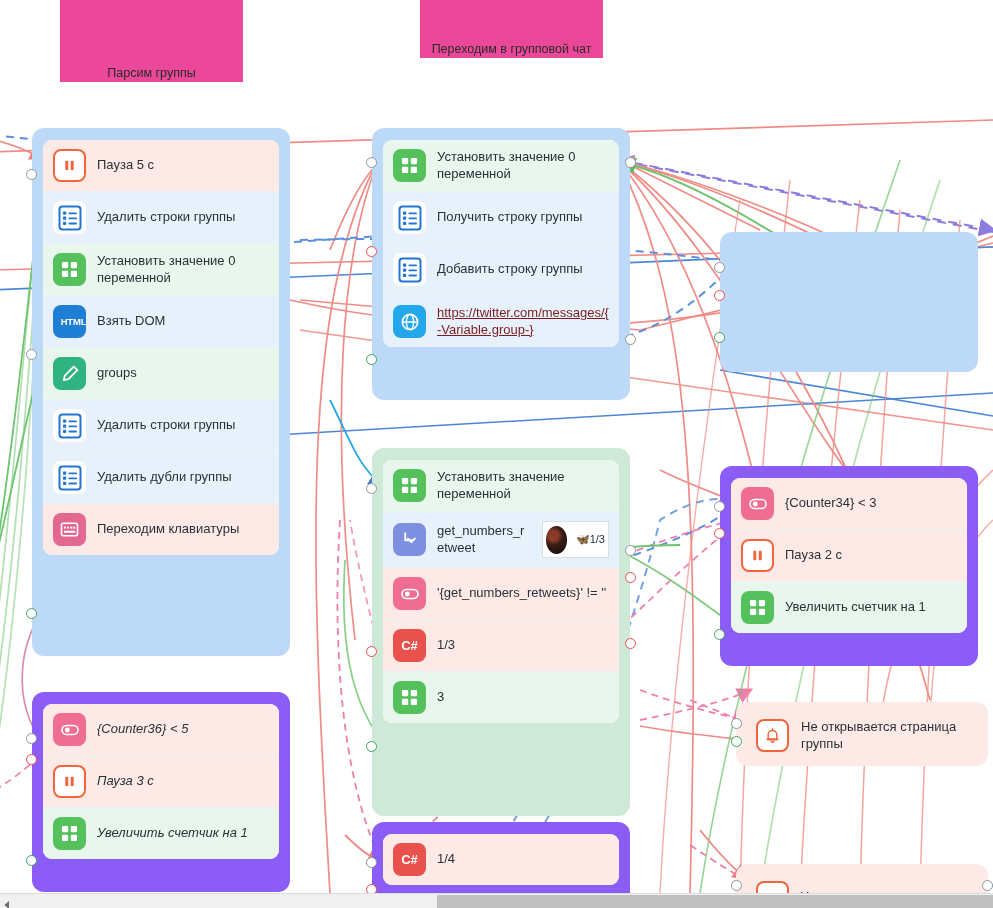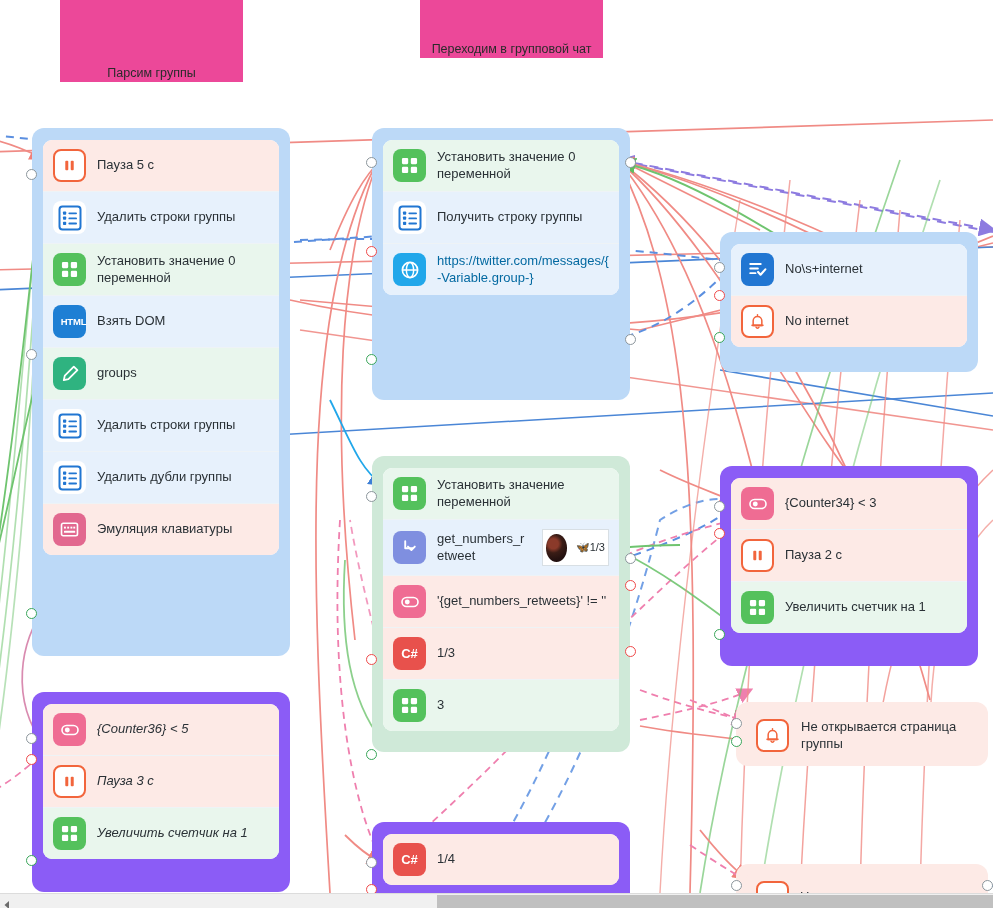--- a/index.html
+++ b/index.html
@@ -35,21 +35,21 @@
   .row{
     display:flex;align-items:center;gap:11px;
     padding:9px 10px;min-height:44px;box-sizing:border-box;
     border-bottom:1px solid #eef3f6;position:relative;
   }
   .row:last-child{border-bottom:none;}
   .row.bg-red{background:#fdeae6;}
   .row.bg-blue{background:#e7f1fc;}
   .row.bg-green{background:#e9f6ed;}
   .row .label{font-size:13px;line-height:1.24;color:#2a3136;word-break:break-word;}
-  .row .label.link{color:#0369a1;}
+  .row .label.link{color:#7f1d1d;text-decoration:underline;}
 
   
   .ic{width:33px;height:33px;min-width:33px;border-radius:8px;
       display:flex;align-items:center;justify-content:center;box-sizing:border-box;}
   .ic svg{display:block;}
   .ic.pause{background:#ffffff;border:2px solid #f2653c;}
   .ic.list{background:#ffffff;border:0;}
   .ic.var{background:#54c15c;}
   .ic.html{background:#1e7fd4;color:#fff;font-size:9.5px;font-weight:bold;letter-spacing:-.2px;padding-left:8px;}
   .ic.pencil{background:#2fb380;}
@@ -301,21 +301,21 @@
         <span class="ic keyb">
           <svg width="19" height="19" viewBox="0 0 20 20">
               <rect x="1.6" y="3.4" width="16.8" height="13.2" rx="1.8" fill="none" stroke="#fff" stroke-width="1.7"></rect>
               <rect x="4.2" y="7" width="2" height="2" fill="#fff"></rect>
               <rect x="7.6" y="7" width="2" height="2" fill="#fff"></rect>
               <rect x="11" y="7" width="2" height="2" fill="#fff"></rect>
               <rect x="14" y="7" width="2" height="2" fill="#fff"></rect>
               <rect x="4.2" y="11.4" width="11.8" height="2" rx=".6" fill="#fff"></rect>
             </svg>
         </span>
-        <span class="label">Эмуляция клавиатуры</span>
+        <span class="label">Переходим клавиатуры</span>
       </div>
     </div>
     <span class="port grey" style="left:-6px;top:41px;"></span>
     <span class="port grey" style="left:-6px;top:221px;"></span>
     <span class="port green" style="left:-6px;top:480px;"></span>
   </div>
 
   <div class="group red" style="left:32px;top:692px;width:258px;height:200px;font-style:italic;">
     <div class="card">
       <div class="row bg-red">
@@ -374,38 +374,52 @@
               <rect x="7" y="12.6" width="3.2" height="3.2" rx=".7" fill="#2176d2"></rect>
               <rect x="7" y="17.7" width="3.2" height="3.2" rx=".7" fill="#2176d2"></rect>
               <rect x="12.4" y="8.4" width="8.6" height="1.8" rx=".9" fill="#2176d2"></rect>
               <rect x="12.4" y="13.5" width="8.6" height="1.8" rx=".9" fill="#2176d2"></rect>
               <rect x="12.4" y="18.6" width="8.6" height="1.8" rx=".9" fill="#2176d2"></rect>
             </svg>
         </span>
         <span class="label">Получить строку группы</span>
       </div>
       <div class="row bg-blue">
+        <span class="ic list">
+          <svg width="28" height="28" viewBox="0 0 28 28">
+              <rect x="3.5" y="2.5" width="21" height="23" rx="3" fill="#fff" stroke="#2176d2" stroke-width="2"></rect>
+              <rect x="7" y="7.5" width="3.2" height="3.2" rx=".7" fill="#2176d2"></rect>
+              <rect x="7" y="12.6" width="3.2" height="3.2" rx=".7" fill="#2176d2"></rect>
+              <rect x="7" y="17.7" width="3.2" height="3.2" rx=".7" fill="#2176d2"></rect>
+              <rect x="12.4" y="8.4" width="8.6" height="1.8" rx=".9" fill="#2176d2"></rect>
+              <rect x="12.4" y="13.5" width="8.6" height="1.8" rx=".9" fill="#2176d2"></rect>
+              <rect x="12.4" y="18.6" width="8.6" height="1.8" rx=".9" fill="#2176d2"></rect>
+            </svg>
+        </span>
+        <span class="label">Добавить строку группы</span>
+      </div>
+      <div class="row bg-blue">
         <span class="ic globe">
           <svg width="20" height="20" viewBox="0 0 22 22">
               <circle cx="11" cy="11" r="8.4" fill="none" stroke="#fff" stroke-width="1.8"></circle>
               <ellipse cx="11" cy="11" rx="4" ry="8.4" fill="none" stroke="#fff" stroke-width="1.6"></ellipse>
               <line x1="2.6" y1="11" x2="19.4" y2="11" stroke="#fff" stroke-width="1.6"></line>
             </svg>
         </span>
         <span class="label link">https://twitter.com/messages/{-Variable.group-}</span>
       </div>
     </div>
     <span class="port grey" style="left:-6px;top:29px;"></span>
     <span class="port grey" style="right:-6px;top:29px;"></span>
     <span class="port red" style="left:-6px;top:118px;"></span>
     <span class="port green" style="left:-6px;top:226px;"></span>
     <span class="port grey" style="right:-6px;top:206px;"></span>
   </div>
 
-  <div class="group green" style="left:372px;top:448px;width:258px;height:296px;margin-top:8px;">
+  <div class="group green" style="left:372px;top:448px;width:258px;height:368px;">
     <div class="card">
       <div class="row bg-green">
         <span class="ic var">
           <svg width="17" height="17" viewBox="0 0 18 18">
               <rect x="1" y="1" width="6.6" height="6.6" rx="1.2" fill="#fff"></rect>
               <rect x="10.4" y="1" width="6.6" height="6.6" rx="1.2" fill="#fff"></rect>
               <rect x="1" y="10.4" width="6.6" height="6.6" rx="1.2" fill="#fff"></rect>
               <rect x="10.4" y="10.4" width="6.6" height="6.6" rx="1.2" fill="#fff"></rect>
             </svg>
         </span>
@@ -462,43 +476,20 @@
       <div class="row bg-red">
         <span class="ic csharp">C#</span>
         <span class="label">1/4</span>
       </div>
     </div>
     <span class="port grey" style="left:-6px;top:35px;"></span>
     <span class="port red" style="left:-6px;top:62px;"></span>
   </div>
 
   <div class="group blue" style="left:720px;top:232px;width:258px;height:140px;">
-    <div class="card">
-      <div class="row bg-blue">
-        <span class="ic check">
-          <svg width="21" height="21" viewBox="0 0 22 22">
-              <rect x="2.4" y="4.2" width="13" height="2" rx="1" fill="#fff"></rect>
-              <rect x="2.4" y="9" width="10" height="2" rx="1" fill="#fff"></rect>
-              <rect x="2.4" y="13.8" width="7.5" height="2" rx="1" fill="#fff"></rect>
-              <path d="M11.6 13.6l2.6 2.9 5-5.6" fill="none" stroke="#fff" stroke-width="2.2" stroke-linecap="round" stroke-linejoin="round"></path>
-            </svg>
-        </span>
-        <span class="label">No\s+internet</span>
-      </div>
-      <div class="row bg-red">
-        <span class="ic bell">
-          <svg width="17" height="17" viewBox="0 0 18 18">
-              <path d="M9 1.8v1.1M4.4 13.1V8.2a4.6 4.6 0 019.2 0v4.9z" fill="none" stroke="#f2653c" stroke-width="1.6" stroke-linecap="round" stroke-linejoin="round"></path>
-              <line x1="3.2" y1="13.1" x2="14.8" y2="13.1" stroke="#f2653c" stroke-width="1.6" stroke-linecap="round"></line>
-              <path d="M7.5 15a1.6 1.6 0 003 0" fill="none" stroke="#f2653c" stroke-width="1.6" stroke-linecap="round"></path>
-            </svg>
-        </span>
-        <span class="label">No internet</span>
-      </div>
-    </div>
     <span class="port grey" style="left:-6px;top:30px;"></span>
     <span class="port red" style="left:-6px;top:58px;"></span>
     <span class="port green" style="left:-6px;top:100px;"></span>
   </div>
 
   <div class="group red" style="left:720px;top:466px;width:258px;height:200px;">
     <div class="card">
       <div class="row bg-red">
         <span class="ic toggle">
           <svg width="20" height="20" viewBox="0 0 22 22">

